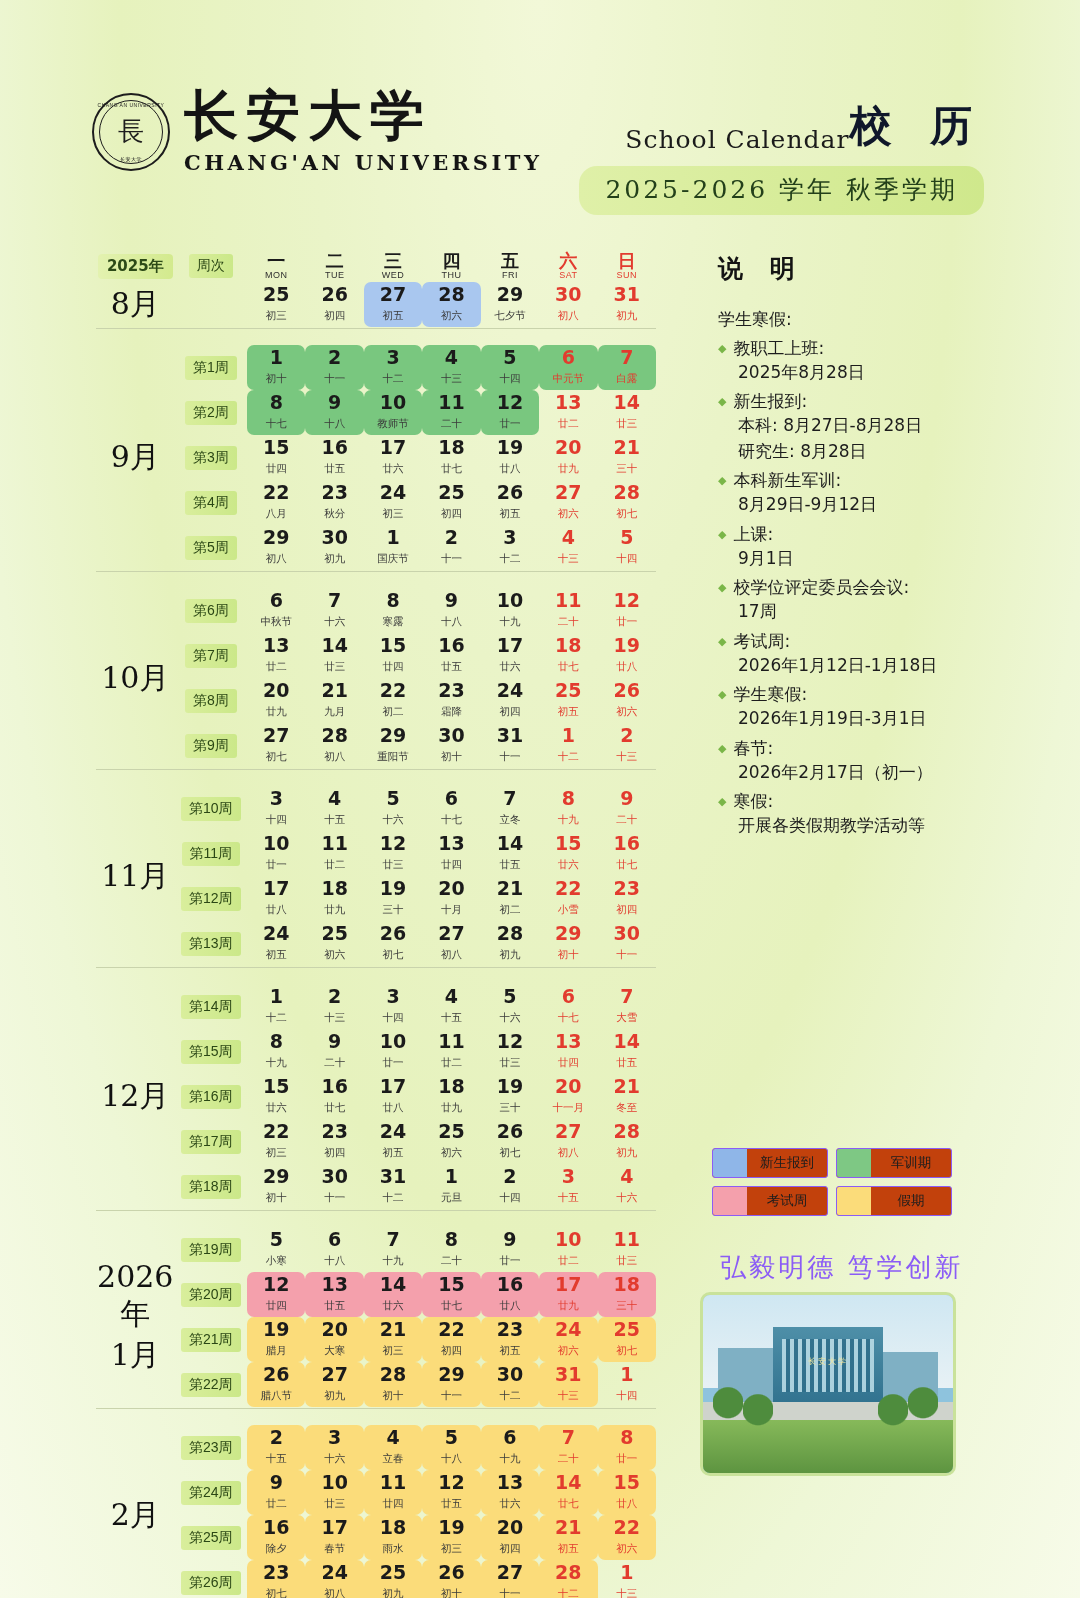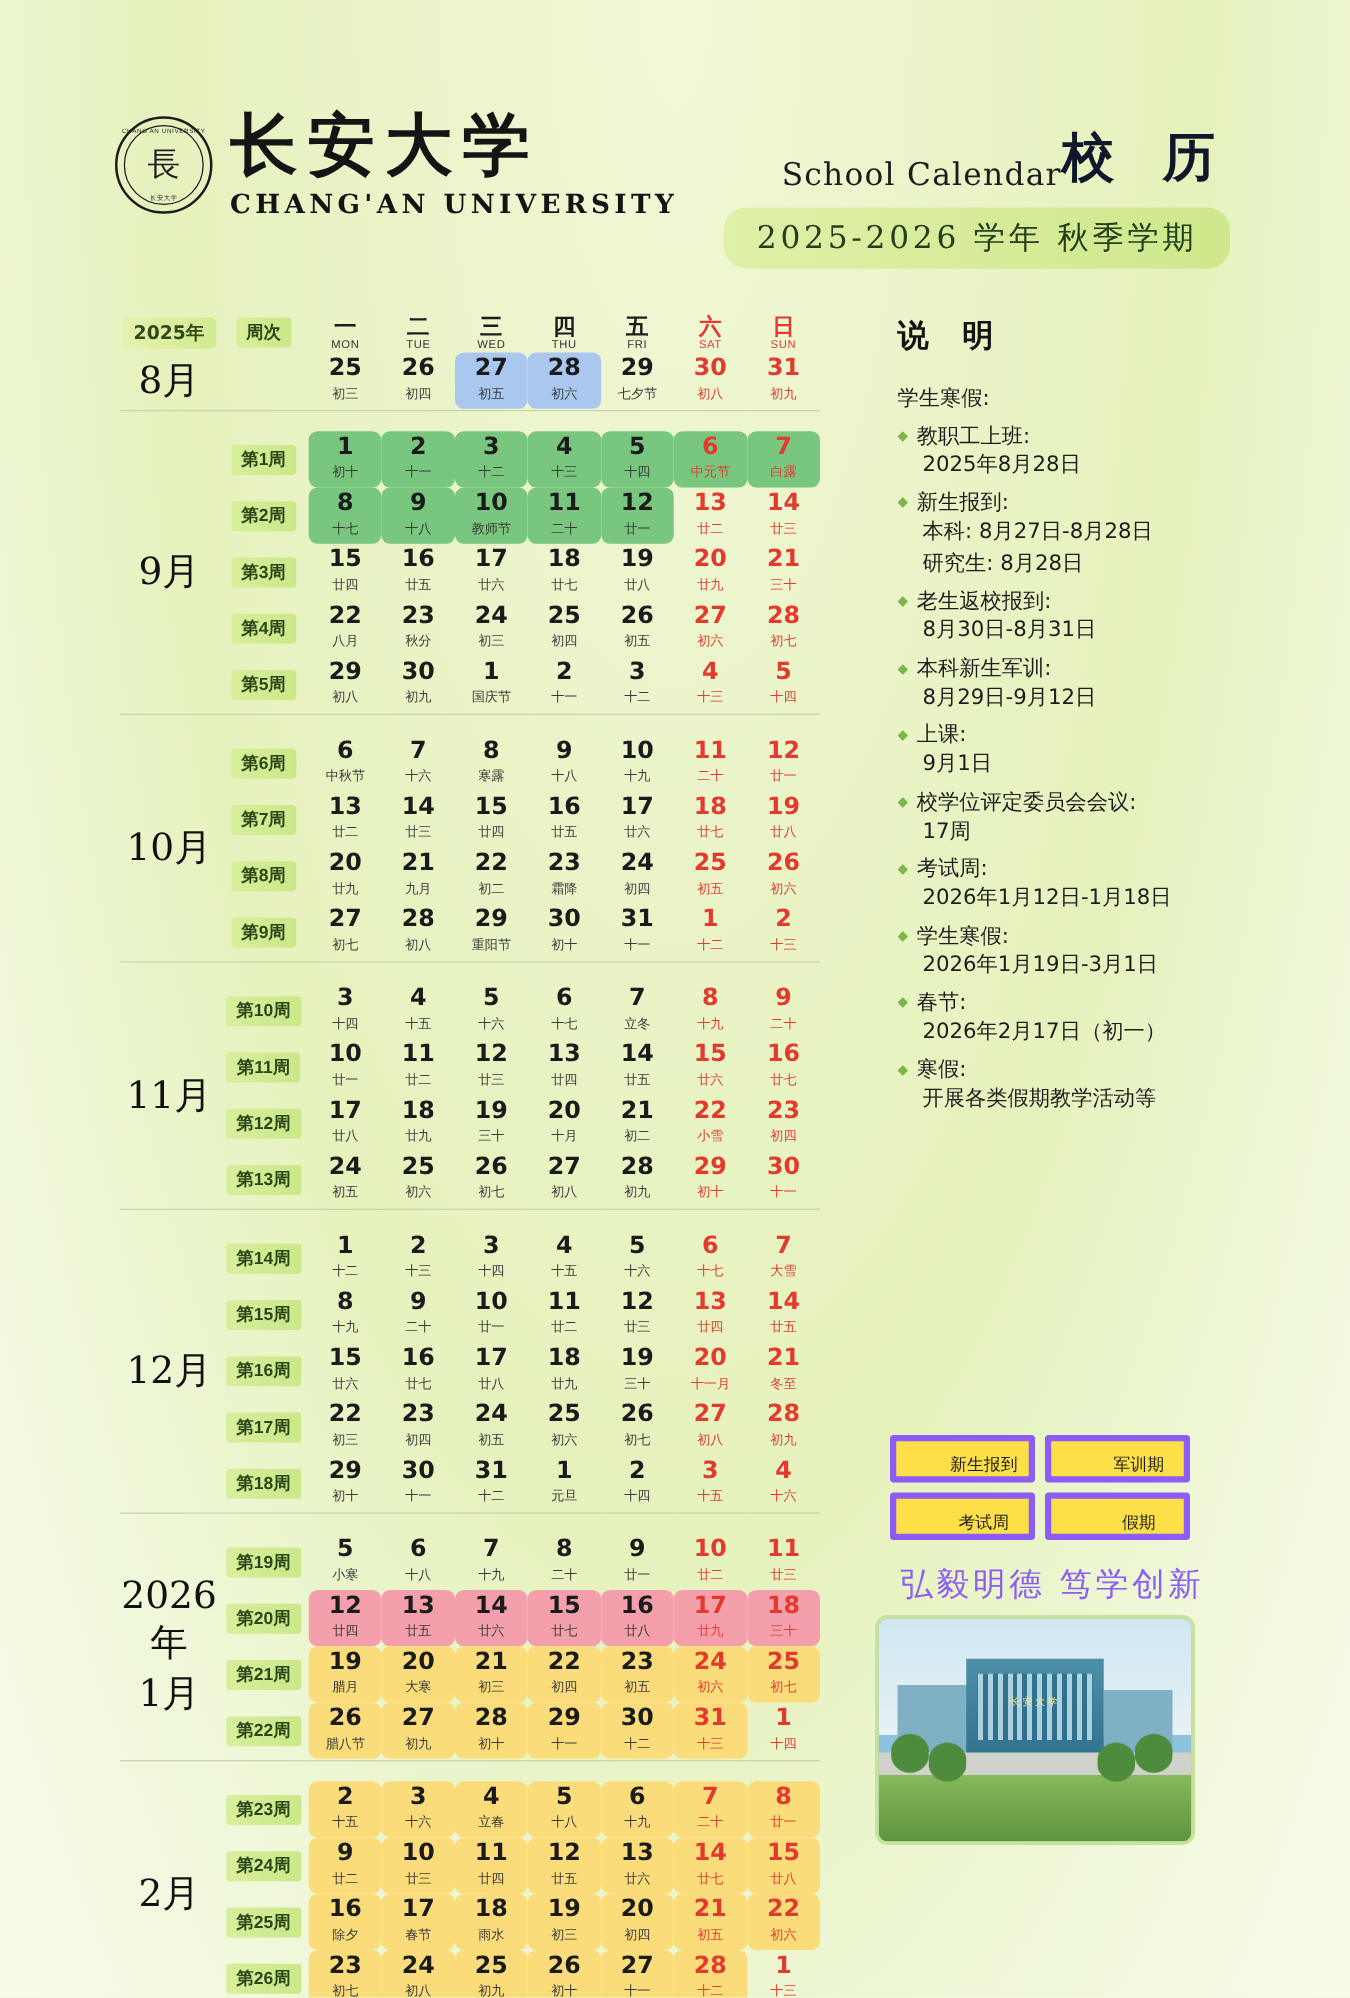--- a/index.html
+++ b/index.html
@@ -29,21 +29,21 @@
   .t-sub span{font-family:"DejaVu Serif",serif;font-size:25px;color:#23401a;letter-spacing:3px;}
 
   
   .cal{position:absolute;left:96px;top:250px;width:560px;}
   table.grid{border-collapse:collapse;width:100%;}
   .grid td{padding:0;}
   .hdr td{height:32px;vertical-align:middle;}
   .ymark{width:78px;text-align:center;}
   .ymark .chip{display:inline-block;background:linear-gradient(90deg,#e3f2b0,#d3ea8e);color:#2d4a17;font-size:15px;font-weight:700;padding:3px 9px;border-radius:4px;font-family:"DejaVu Sans",sans-serif;}
   .wkcol{width:72px;text-align:center;}
-  .wkcol .chip{display:inline-block;background:linear-gradient(90deg,#d9ee9c,#cbe889);color:#2b4715;font-size:14px;font-weight:700;padding:3px 8px;border-radius:3px;text-align:center;}
+  .wkcol .chip{display:inline-block;background:linear-gradient(90deg,#d9ee9c,#cbe889);color:#2b4715;font-size:14px;font-weight:400;padding:3px 8px;border-radius:3px;text-align:center;}
   .dh{width:58px;text-align:center;}
   .dh .d1{font-size:18px;font-weight:700;color:#1b1b1b;line-height:1.05;}
   .dh .d2{font-size:9px;color:#2f2f2f;letter-spacing:.5px;}
   .dh.sat .d1,.dh.sat .d2,.dh.sun .d1,.dh.sun .d2{color:#e23b2e;}
   .mname{font-family:"DejaVu Serif",serif;font-size:30px;color:#111;text-align:center;}
   .cell{height:40px;text-align:center;vertical-align:middle;position:relative;}
   .num{font-size:19px;font-weight:700;color:#1b1b1b;line-height:1.02;font-family:"DejaVu Sans",sans-serif;}
   .lun{font-size:10.5px;color:#3a3a3a;line-height:1.25;}
   .red .num,.red .lun{color:#e23b2e;}
   .cellwrap{position:relative;display:block;padding:3px 0 4px;}
@@ -60,21 +60,21 @@
   .notes h2{margin:0 0 22px 0;font-family:"DejaVu Serif",serif;font-size:25px;font-weight:700;color:#141414;letter-spacing:9px;}
   .nline{font-size:17px;color:#1d1d1d;line-height:1.52;margin-bottom:4px;font-family:"DejaVu Sans",sans-serif;}
   .nitem{margin-bottom:5px;}
   .nitem .k{font-size:17px;color:#1d1d1d;font-family:"DejaVu Sans",sans-serif;}
   .nitem .k:before{content:"\25C6";color:#7ab648;font-size:11px;margin-right:7px;position:relative;top:-2px;}
   .nitem .v{font-size:17px;color:#1d1d1d;margin-left:20px;font-family:"DejaVu Sans",sans-serif;line-height:1.5;}
 
   
   .legend{position:absolute;left:712px;top:1148px;width:240px;}
   .lg-row{display:flex;gap:8px;margin-bottom:8px;}
-  .lg{flex:1;display:flex;height:28px;border:5px solid #8b5cf6;border-radius:3px;overflow:hidden;background:#fde047;align-items:flex-end;}
+  .lg{flex:1;display:flex;height:28px;border:1px solid #8b5cf6;border-radius:3px;overflow:hidden;background:#c2410c;}
   .lg .sw{width:34px;flex:0 0 auto;}
   .lg .lb{flex:1;display:flex;align-items:center;justify-content:center;font-size:13.5px;color:#1d1d1d;}
   .sw-blue{background:#8fb6e8;}
   .sw-green{background:#7ec884;}
   .sw-pink{background:#f4a0ac;}
   .sw-yellow{background:#fbdc7a;}
 
   .motto{position:absolute;left:712px;top:1250px;width:260px;text-align:center;font-family:"DejaVu Serif",serif;font-size:26px;color:#8b5cf6;letter-spacing:3px;}
   .photo{position:absolute;left:700px;top:1292px;width:250px;height:178px;border:3px solid #c9e29a;border-radius:10px;overflow:hidden;background:#8ec3dd;}
   .ph-sky{position:absolute;left:0;right:0;top:0;height:52%;background:linear-gradient(#cfe7f2,#e7f1f5);}
@@ -868,24 +868,20 @@
     <div class="nline">学生寒假:</div>
     <div id="notes-list">
         <div class="nitem">
           <div class="k">教职工上班:</div>
           <div class="v">2025年8月28日</div>
         </div>
         <div class="nitem">
           <div class="k">新生报到:</div>
           <div class="v">本科: 8月27日-8月28日</div>
           <div class="v">研究生: 8月28日</div>
-        </div>
-        <div class="nitem">
-          <div class="k">老生返校报到:</div>
-          <div class="v">8月30日-8月31日</div>
         </div>
         <div class="nitem">
           <div class="k">本科新生军训:</div>
           <div class="v">8月29日-9月12日</div>
         </div>
         <div class="nitem">
           <div class="k">上课:</div>
           <div class="v">9月1日</div>
         </div>
         <div class="nitem">

